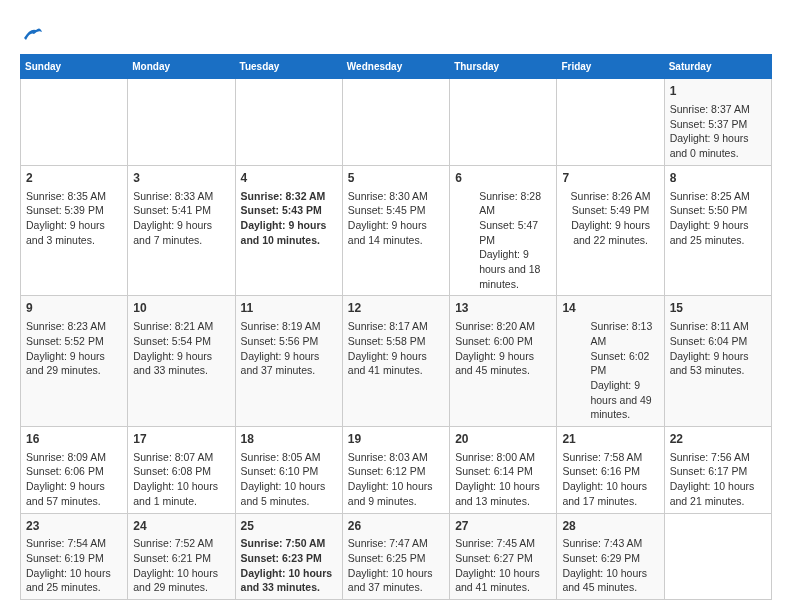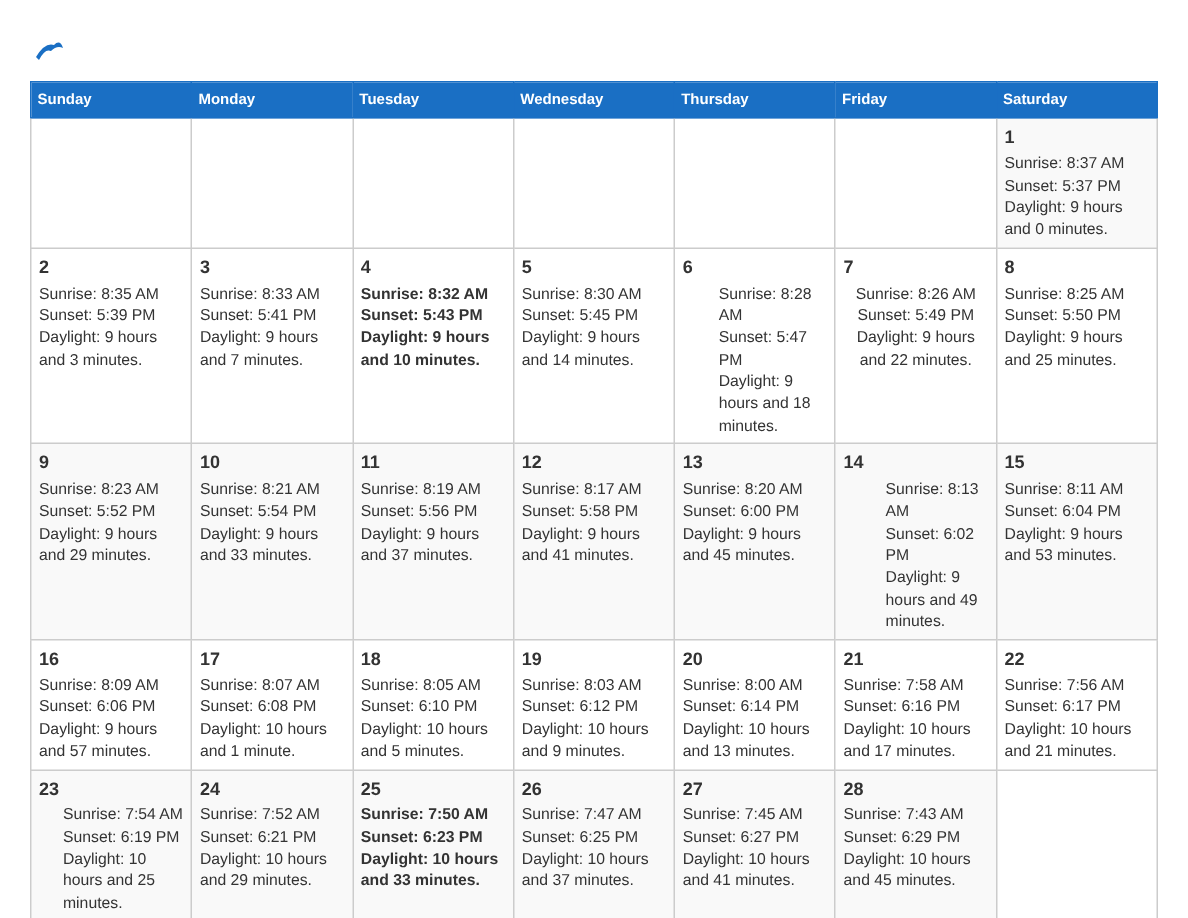--- a/index.html
+++ b/index.html
@@ -260,21 +260,21 @@
         <td>
           <span class="day-number">22</span>
           <div style="white-space: pre-wrap;">Sunrise: 7:56 AM
 Sunset: 6:17 PM
 Daylight: 10 hours and 21 minutes.</div>
         </td>
       </tr>
       <tr>
         <td>
           <span class="day-number">23</span>
-          <div style="white-space: pre-wrap; margin-left: 16px;">Sunrise: 7:54 AM
+          <div style="white-space: pre-wrap;">Sunrise: 7:54 AM
 Sunset: 6:19 PM
 Daylight: 10 hours and 25 minutes.</div>
         </td>
         <td>
           <span class="day-number">24</span>
           <div style="white-space: pre-wrap;">Sunrise: 7:52 AM
 Sunset: 6:21 PM
 Daylight: 10 hours and 29 minutes.</div>
         </td>
         <td>

